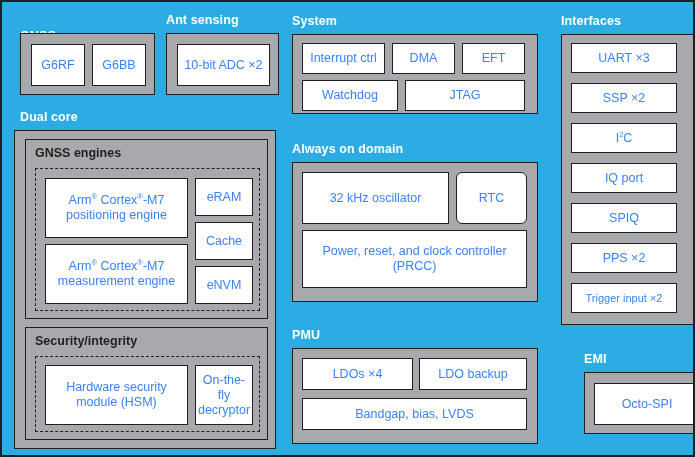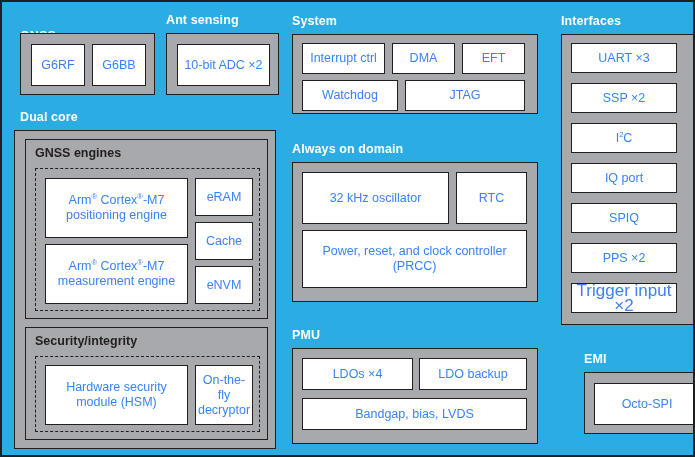--- a/index.html
+++ b/index.html
@@ -127,21 +127,21 @@
 
   #group-system { position:absolute; left: 12px; top: 30px; width: 246px; height: 80px; }
   #cell-irq     { position:absolute; left: 9px;   top: 8px;  width: 83px; height: 31px; }
   #cell-dma     { position:absolute; left: 99px;  top: 8px;  width: 63px; height: 31px; }
   #cell-eft     { position:absolute; left: 169px; top: 8px;  width: 63px; height: 31px; }
   #cell-wdog    { position:absolute; left: 9px;   top: 45px; width: 96px; height: 31px; }
   #cell-jtag    { position:absolute; left: 112px; top: 45px; width: 120px; height: 31px; }
 
   #group-alwayson { position:absolute; left: 12px; top: 30px; width: 246px; height: 140px; }
   #cell-osc32k    { position:absolute; left: 9px;   top: 9px;  width: 147px; height: 52px; }
-  #cell-rtc       { position:absolute; left: 163px; top: 9px;  width: 71px;  height: 52px; }
+  #cell-rtc       { position:absolute; left: 163px; top: 9px;  width: 71px;  height: 52px; border-radius: 6px; }
   #cell-prcc      { position:absolute; left: 9px;   top: 67px; width: 225px; height: 58px; }
 
   #group-pmu   { position:absolute; left: 12px; top: 30px; width: 246px; height: 96px; }
   #cell-ldos   { position:absolute; left: 9px;   top: 9px;  width: 111px; height: 32px; }
   #cell-ldobk  { position:absolute; left: 126px; top: 9px;  width: 108px; height: 32px; }
   #cell-bandgap{ position:absolute; left: 9px;   top: 49px; width: 225px; height: 32px; }
 
   
   #panel-interfaces { left: 548px; top: 2px;   width: 145px; height: 332px; }
   #panel-emi        { left: 571px; top: 340px; width: 145px; height: 113px; }
@@ -150,21 +150,21 @@
   #title-emi        { position:absolute; left: 11px; top: 10px; }
 
   #group-interfaces { position:absolute; left: 11px; top: 30px; width: 149px; height: 291px; }
   .if-cell { position:absolute; left: 9px; width: 106px; height: 30px; }
   #cell-uart    { top: 8px; }
   #cell-ssp     { top: 48px; }
   #cell-i2c     { top: 88px; }
   #cell-iqport  { top: 128px; }
   #cell-spiq    { top: 168px; }
   #cell-pps     { top: 208px; }
-  #cell-trigger { top: 248px; font-size: 17px; }
+  #cell-trigger { top: 248px; font-size: 11px; }
 
   #group-emi { position:absolute; left: 11px; top: 30px; width: 124px; height: 62px; }
   #cell-octospi { position:absolute; left: 9px; top: 10px; width: 106px; height: 42px; }
 </style>
 </head>
 <body>
 
 <div id="diagram">
 
   <div class="panel" id="panel-left">

